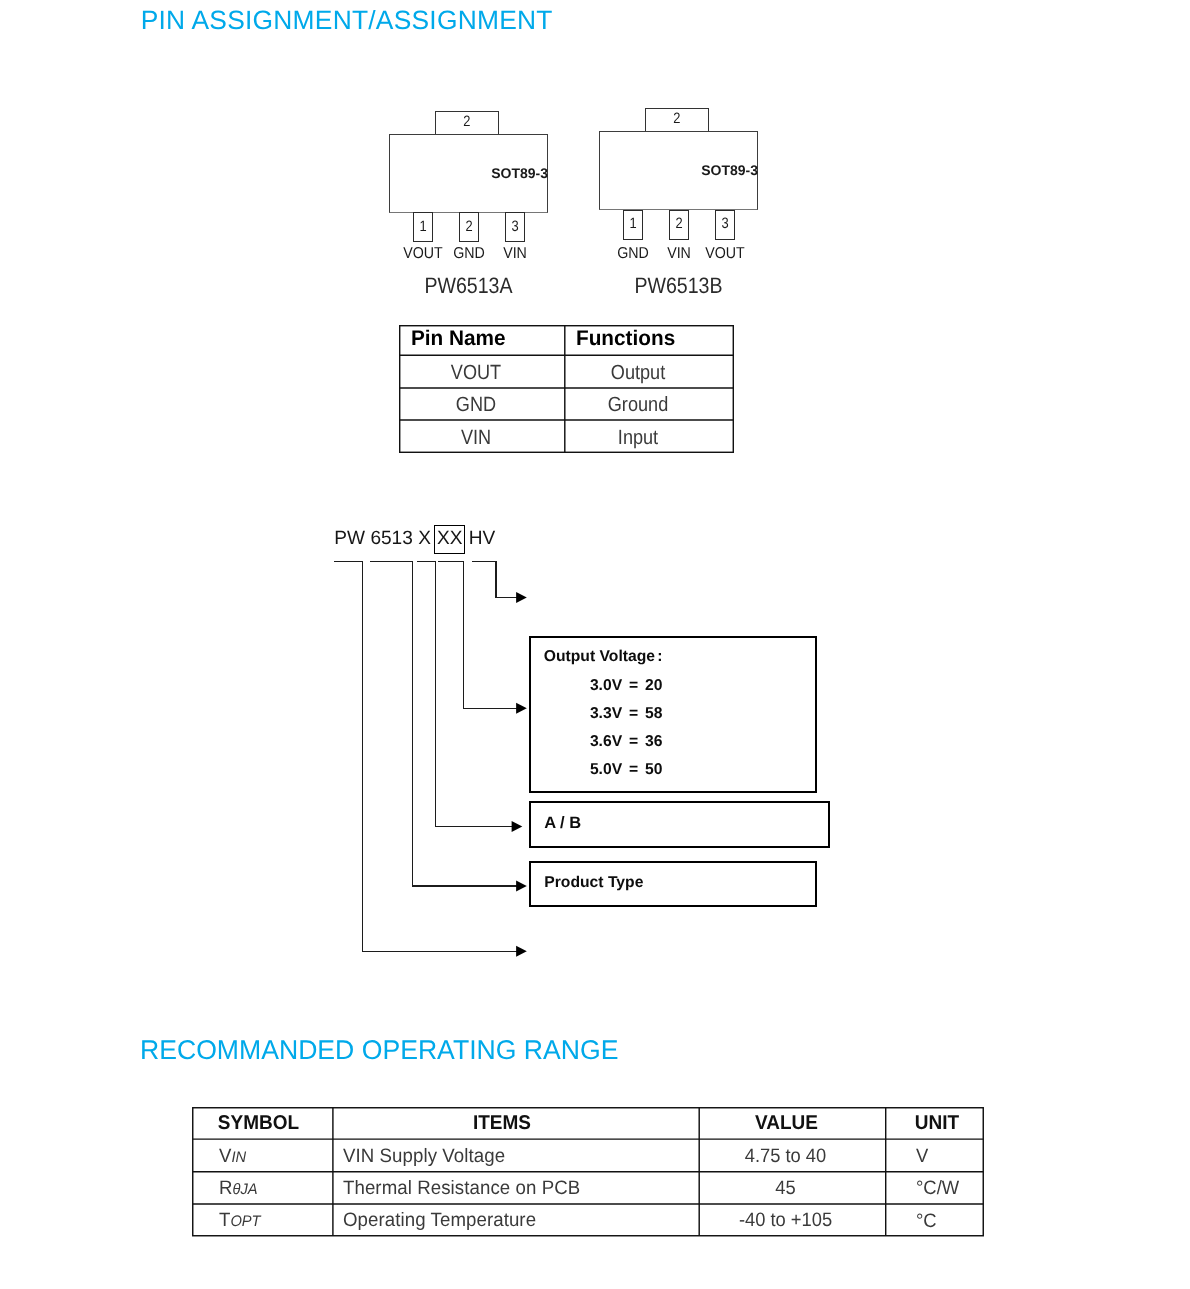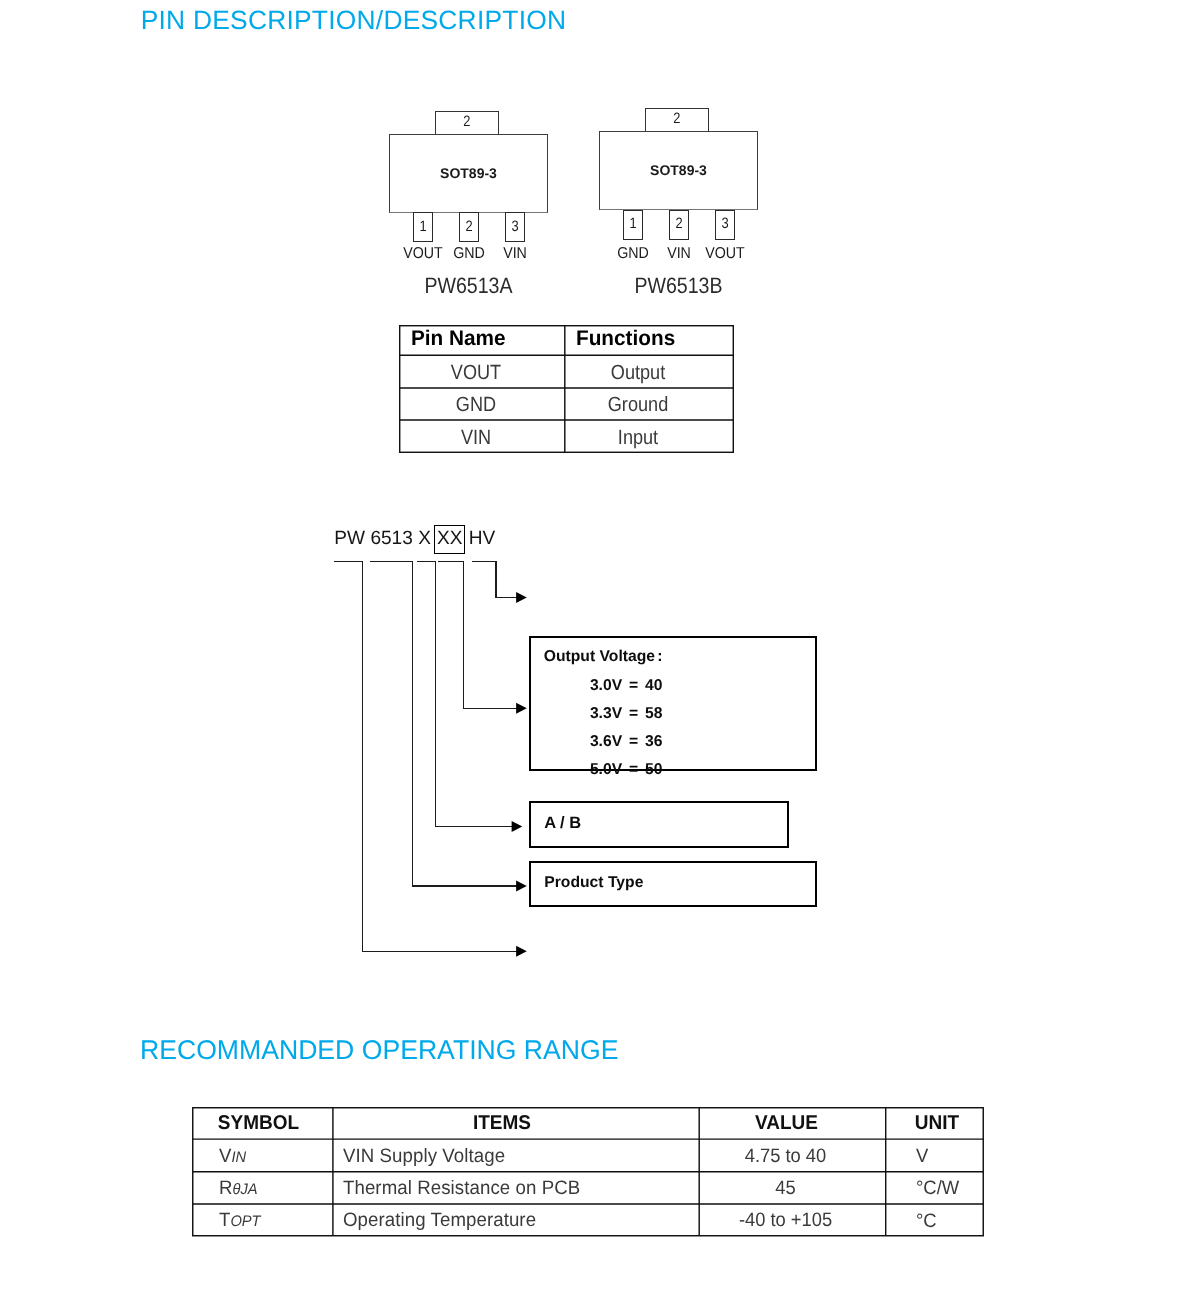--- a/index.html
+++ b/index.html
@@ -9,21 +9,21 @@
   .abs{position:absolute;}
   .sect-title{color:#00A9EA;white-space:nowrap;font-weight:400;
               transform-origin:left top;}
 
   
   .pkg{position:absolute;}
   .pkg .body{position:absolute;border:1px solid #3d3d3d;border-bottom-color:#767676;box-sizing:border-box;background:#fff;}
   .pkg .tab{position:absolute;border:1px solid #333;box-sizing:border-box;background:#fff;}
   .pkg .tabnum{position:absolute;text-align:center;white-space:nowrap;font-size:15px;
                transform:scaleX(0.86);}
-  .pkg .lbl{position:absolute;text-align:center;font-size:14px;font-weight:bold;white-space:nowrap;}
+  .pkg .lbl{position:absolute;text-align:right;font-size:14px;font-weight:bold;white-space:nowrap;}
   .pkg .pin{position:absolute;border:1px solid #2b2b2b;box-sizing:border-box;background:#fff;}
   .pkg .pinnum{position:absolute;text-align:center;white-space:nowrap;font-size:15px;
                transform:scaleX(0.86);}
   .pkg .pinname{position:absolute;text-align:center;font-size:15.8px;white-space:nowrap;
                 transform:scaleX(0.90);transform-origin:center;}
   .pkg .partno{position:absolute;text-align:center;font-size:22.3px;white-space:nowrap;color:#2a2a2a;
                transform:scaleX(0.878);transform-origin:center;}
 
   
   .ptc{text-align:center;font-size:20.6px;white-space:nowrap;color:#3a3a3a;transform:scaleX(0.88);transform-origin:center;}
@@ -42,21 +42,21 @@
   .xxbox{border:1.4px solid #000;padding:2.4px 1.8px 4.2px 1.8px;margin:0 -2.0px;}
   .pnum{font-size:19.1px;white-space:nowrap;color:#161616;}
   .pnum .sp{letter-spacing:0px;}
   .obox .t .nrm{font-weight:400;}
   .obox .t .sc{font-size:0.90em;font-weight:400;}
   .obox .t .paren{font-weight:400;}
 </style>
 </head>
 <body>
 
-<div class="abs sect-title" style="left:140.7px;top:4.7px;font-size:26.4px;letter-spacing:0.23px;">PIN DESCRIPTION/DESCRIPTION</div>
+<div class="abs sect-title" style="left:140.7px;top:4.7px;font-size:26.4px;letter-spacing:0.23px;">PIN ASSIGNMENT/ASSIGNMENT</div>
 
 <div class="pkg" style="left:0;top:0;">
   <div class="tab" style="left:435.2px;top:111px;width:63.5px;height:23.5px;"></div>
   <div class="tabnum" style="left:435.2px;top:112.5px;width:63.5px;">2</div>
   <div class="body" style="left:389px;top:134px;width:159px;height:78.5px;"></div>
   <div class="lbl" style="left:389px;top:164.7px;width:159px;">SOT89-3</div>
   <div class="pin" style="left:413px;top:212.4px;width:20px;height:30px;"></div>
   <div class="pinnum" style="left:413px;top:217.6px;width:20px;">1</div>
   <div class="pin" style="left:459px;top:212.4px;width:20px;height:30px;"></div>
   <div class="pinnum" style="left:459px;top:217.6px;width:20px;">2</div>
@@ -120,29 +120,29 @@
     <g fill="#000" stroke="none">
       <polygon points="516.1,943.8 526.8,949.3 516.1,954.8"></polygon>
       <polygon points="516.1,878.4 526.8,883.9 516.1,889.4"></polygon>
       <polygon points="511.6,819.0 522.3,824.5 511.6,830.0"></polygon>
       <polygon points="516.1,700.8 526.8,706.3 516.1,711.8"></polygon>
       <polygon points="516.1,589.9 526.8,595.4 516.1,600.9"></polygon>
     </g>
   </svg>
 
 
-  <div class="obox" style="left:529.4px;top:633.6px;width:287.2px;height:135px;">
+  <div class="obox" style="left:529.4px;top:633.6px;width:287.2px;height:157px;">
     <div class="t" style="left:12.4px;top:10.0px;"><span>Output Voltage</span><span style="margin-left:2.2px;">:</span></div>
-    <div class="t sub" style="left:58.5px;top:39.3px;">3.0V = 40</div>
+    <div class="t sub" style="left:58.5px;top:39.3px;">3.0V = 20</div>
     <div class="t sub" style="left:58.5px;top:67.4px;">3.3V = 58</div>
     <div class="t sub" style="left:58.5px;top:95.5px;">3.6V = 36</div>
     <div class="t sub" style="left:58.5px;top:123.6px;">5.0V = 50</div>
   </div>
 
-  <div class="obox" style="left:529.4px;top:799.1px;width:260px;height:46.9px;">
+  <div class="obox" style="left:529.4px;top:799.1px;width:301px;height:46.9px;">
     <div class="t" style="left:12.8px;top:10.9px;font-size:16.5px;">A / B</div>
   </div>
 
   <div class="obox" style="left:529.4px;top:858.5px;width:287.2px;height:46.1px;">
     <div class="t" style="left:12.9px;top:11.2px;">Product Type</div>
   </div>
 
 </div>
 
 <div class="abs sect-title" style="left:139.5px;top:1033.5px;font-size:27.1px;transform:scaleX(0.982);transform-origin:left top;">RECOMMANDED OPERATING RANGE</div>

